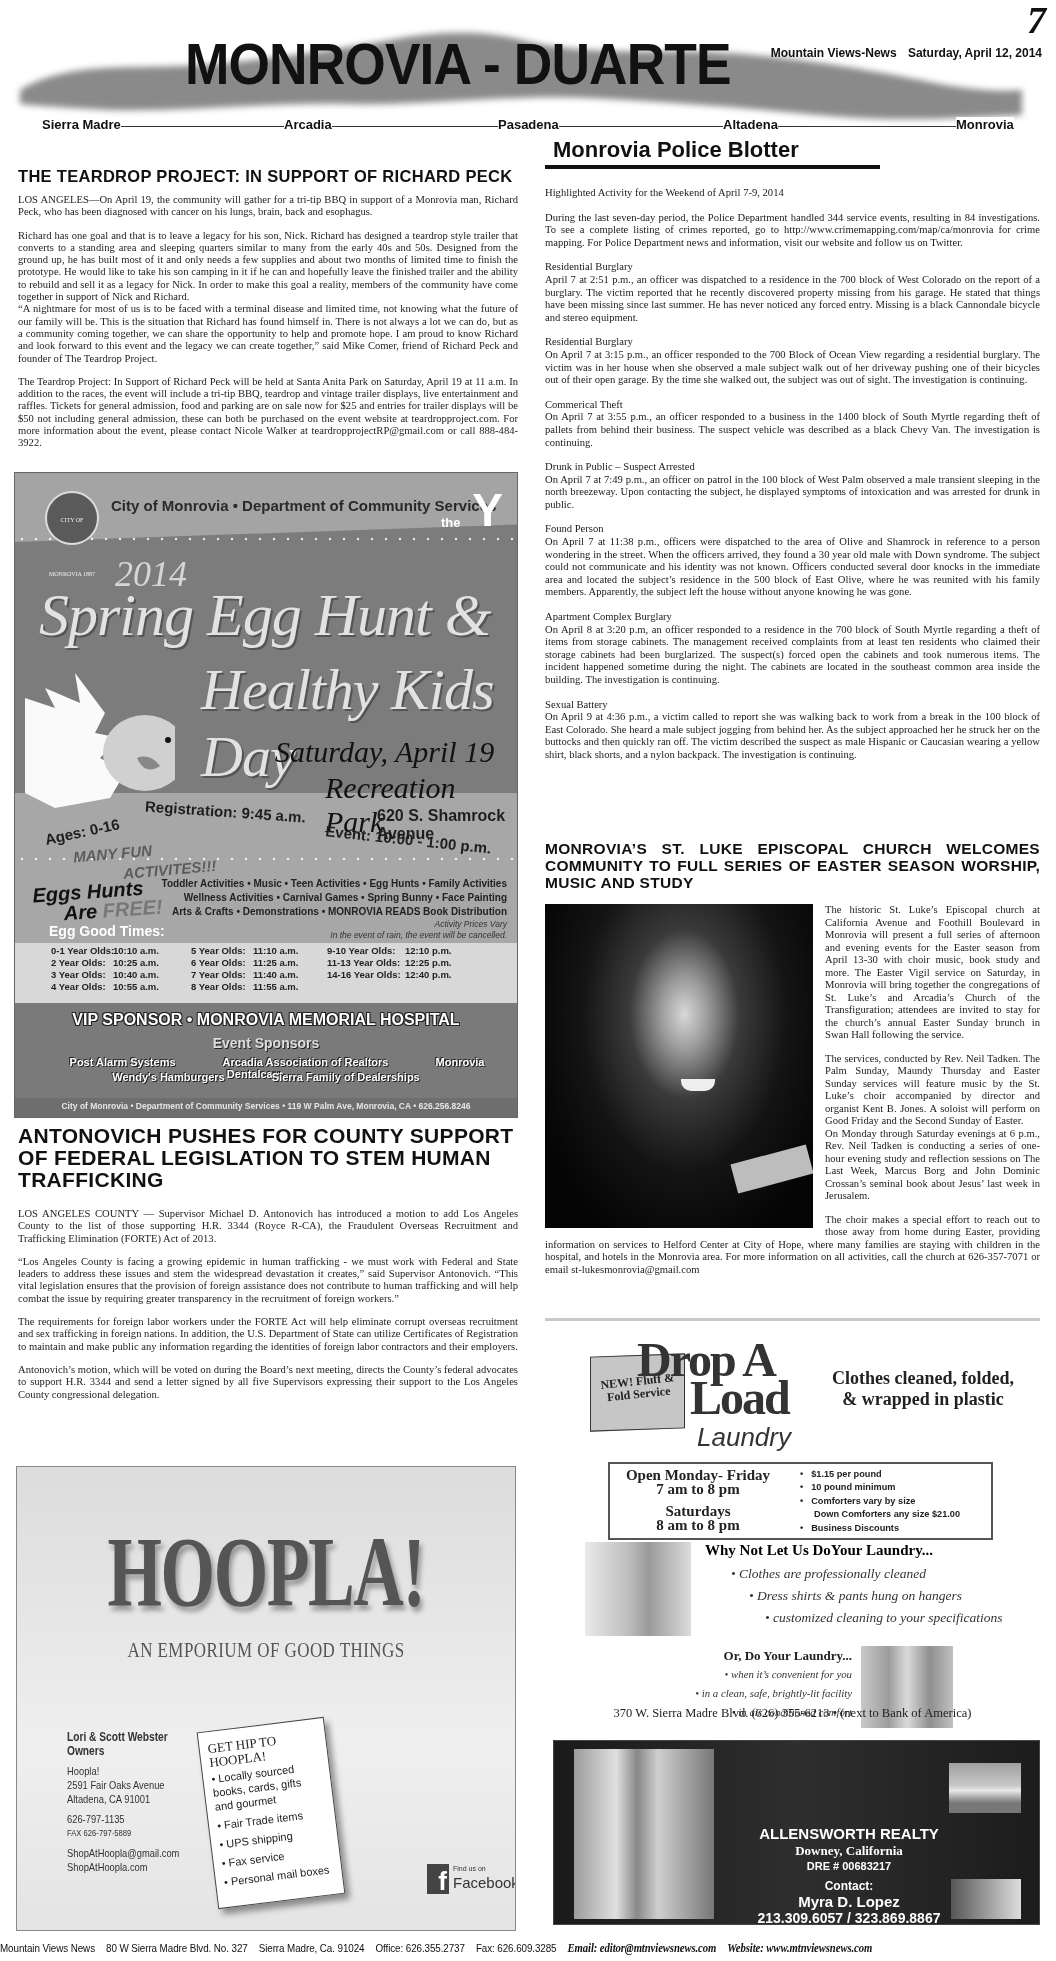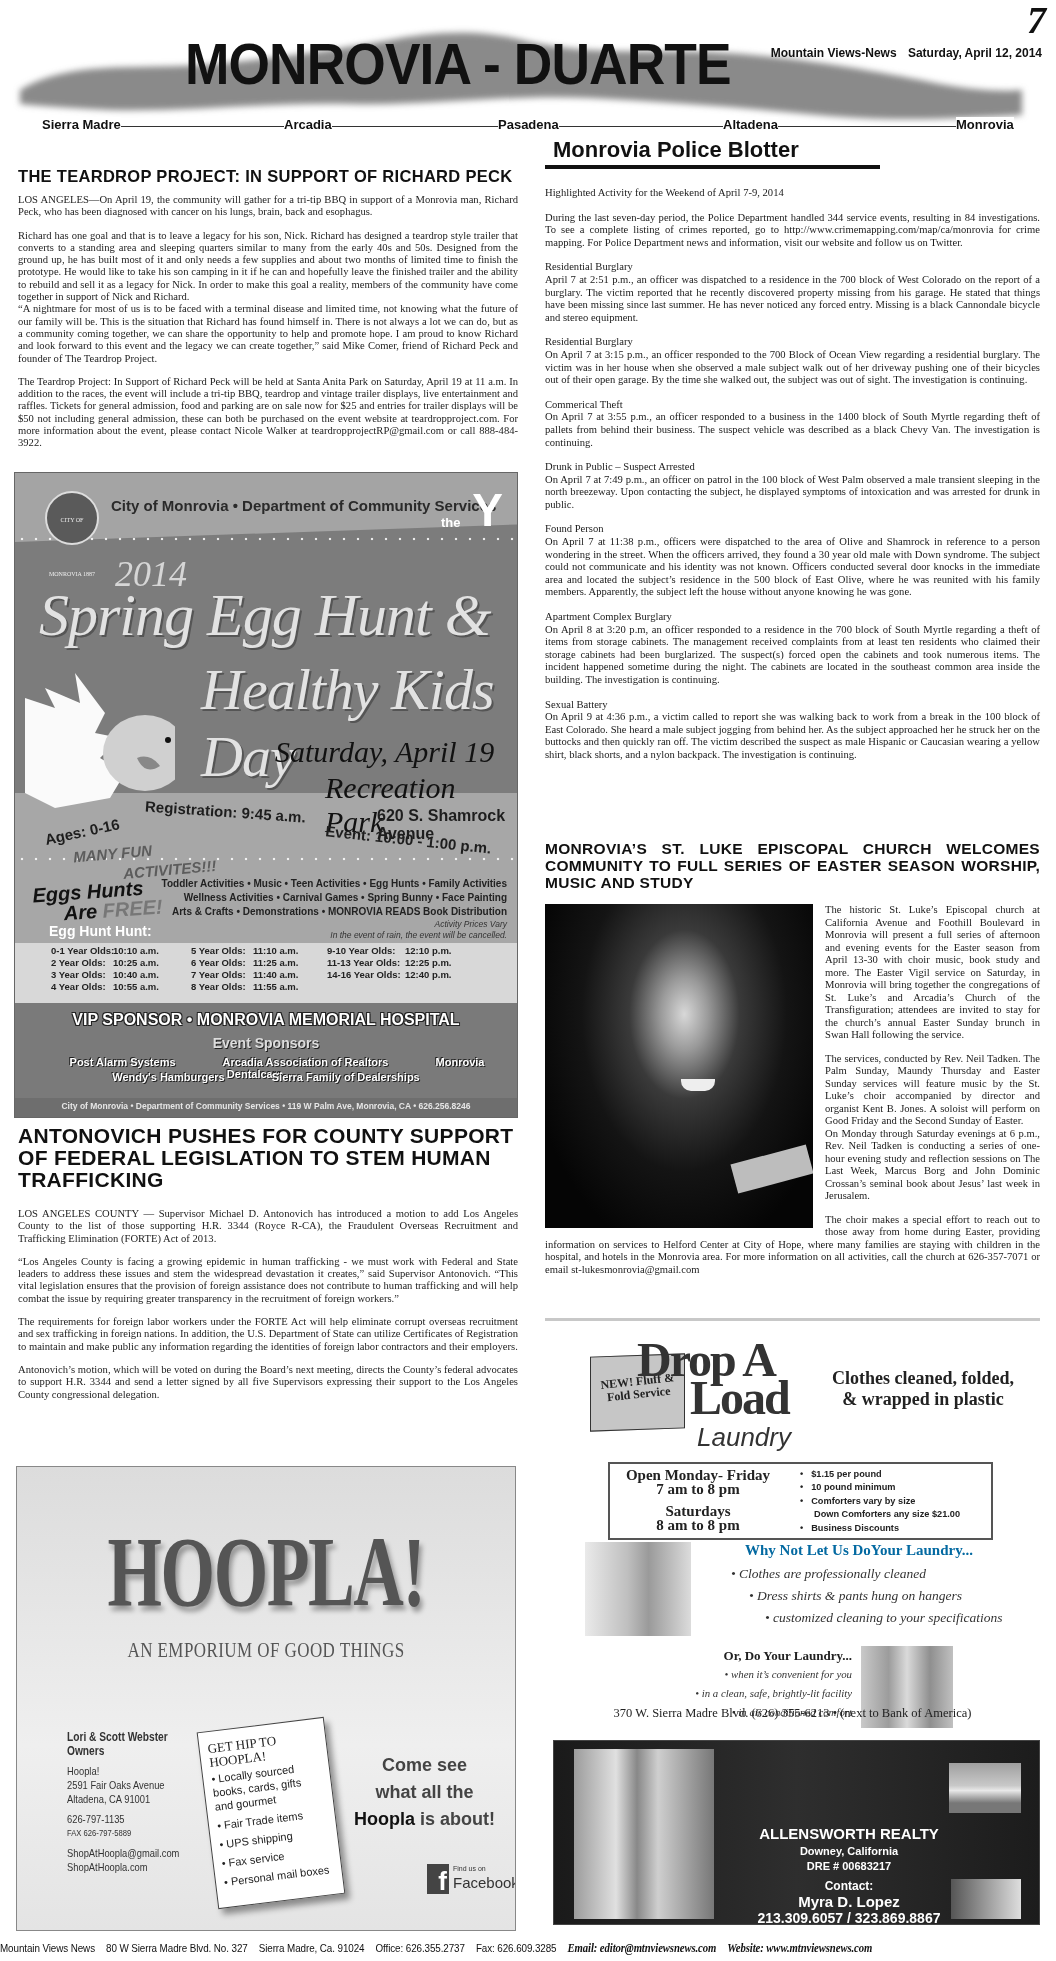--- a/index.html
+++ b/index.html
@@ -151,37 +151,37 @@
     font-weight: bold; font-size: 18px; line-height: 21px; color: #222; }
   .laundry .hours { position: absolute; left: 63px; top: 132px; width: 385px; height: 78px; border: 2px solid #555; }
   .laundry .hours .left { position: absolute; left: 8px; top: 4px; width: 160px; text-align: center; font-family: "Liberation Serif", serif;
     font-weight: bold; font-size: 15px; line-height: 14px; color: #222; }
   .laundry .hours .left .g { height: 8px; }
   .laundry .hours ul { position: absolute; left: 190px; top: 4px; list-style: none; font-family: "Liberation Sans", sans-serif; font-weight: bold;
     font-size: 9.2px; line-height: 13.4px; color: #222; }
   .laundry .hours ul li::before { content: "\2022"; margin-right: 8px; }
   .laundry .hours ul li.sub::before { content: ""; margin-right: 14px; }
   .laundry .woman { position: absolute; left: 40px; top: 212px; width: 106px; height: 94px; background: linear-gradient(90deg, #eaeaea, #bfbfbf 40%, #9a9a9a 60%, #dcdcdc); }
-  .laundry .why { position: absolute; left: 160px; top: 212px; font-family: "Liberation Serif", serif; font-weight: bold; font-size: 15px; color: #0369a1; margin-left: 40px; }
+  .laundry .why { position: absolute; left: 160px; top: 212px; font-family: "Liberation Serif", serif; font-weight: bold; font-size: 15px; color: #000000; }
   .laundry .wi { position: absolute; font-family: "Liberation Serif", serif; font-style: italic; font-size: 13.5px; color: #333; white-space: nowrap; }
   .laundry .or { position: absolute; right: 188px; top: 318px; font-family: "Liberation Serif", serif; font-weight: bold; font-size: 13px; color: #222; }
   .laundry .oi { position: absolute; right: 188px; font-family: "Liberation Serif", serif; font-style: italic; font-size: 10.8px; color: #333; white-space: nowrap; }
   .laundry .washers { position: absolute; left: 316px; top: 316px; width: 92px; height: 82px; background: linear-gradient(90deg, #c9c9c9, #9c9c9c 30%, #dadada 50%, #8f8f8f 75%, #c0c0c0); }
   .laundry-addr { position: absolute; left: 545px; top: 1733px; width: 495px; text-align: center; font-family: "Liberation Serif", serif; font-size: 12.5px; color: #222; }
 
   
   .coldwell { position: absolute; left: 553px; top: 1740px; width: 487px; height: 185px; background: linear-gradient(90deg, #1a1a1a, #2e2e2e 50%, #1c1c1c);
     border: 1px solid #444; overflow: hidden; font-family: "Liberation Sans", sans-serif; }
   .coldwell .door { position: absolute; left: 20px; top: 8px; width: 140px; height: 170px; background: linear-gradient(90deg, #9c9c9c, #e0e0e0 30%, #888 45%, #cfcfcf 60%, #777); }
   .coldwell .logo { position: absolute; left: 219px; top: 8px; width: 153px; height: 72px; border: 3px solid #eee; background: #2a2a2a; text-align: center;
     color: #fff; font-weight: 900; font-size: 21px; line-height: 22px; padding-top: 12px; letter-spacing: 1px; }
   .coldwell .cb { display: inline-block; width: 16px; height: 16px; border: 2px solid #fff; font-size: 10px; line-height: 12px; vertical-align: middle; margin-left: 4px; }
   .coldwell .center { position: absolute; left: 170px; top: 84px; width: 250px; text-align: center; color: #fff; font-weight: bold; }
   .coldwell .center .l1 { font-size: 15px; line-height: 18px; }
-  .coldwell .center .l2 { font-size: 11px; line-height: 16px; }
+  .coldwell .center .l2 { font-size: 13px; line-height: 16px; font-family: Liberation Serif, serif; }
   .coldwell .center .l3 { font-size: 11px; line-height: 14px; margin-bottom: 6px; }
   .coldwell .center .l4 { font-size: 12px; line-height: 14px; }
   .coldwell .center .l5 { font-size: 15px; line-height: 17px; }
   .coldwell .center .l6 { font-size: 14px; line-height: 16px; }
   .coldwell .house1 { position: absolute; right: 18px; top: 22px; width: 72px; height: 50px; background: linear-gradient(#9f9f9f 0%, #c8c8c8 45%, #e8e8e8 55%, #777 80%); }
   .coldwell .house2 { position: absolute; right: 18px; top: 138px; width: 70px; height: 40px; background: linear-gradient(90deg, #555, #9a9a9a 50%, #dedede); }
 
   
   .footer { position: absolute; left: 0; top: 1942px; width: 1056px; height: 19px; font-family: "Liberation Sans", sans-serif; font-size: 10.6px;
     color: #111; white-space: nowrap; transform: scaleX(0.93); transform-origin: left; letter-spacing: -0.1px; }
@@ -268,21 +268,21 @@
     <div style="padding-left:30px"><span>Are</span> <span class="free">FREE!</span></div>
   </div>
   <div class="acts">
     <div>Toddler Activities • Music • Teen Activities • Egg Hunts • Family Activities</div>
     <div>Wellness Activities • Carnival Games • Spring Bunny • Face Painting</div>
     <div>Arts &amp; Crafts • Demonstrations • MONROVIA READS Book Distribution</div>
     <div class="note">Activity Prices Vary</div>
     <div class="note">In the event of rain, the event will be cancelled.</div>
   </div>
 
-  <div class="times-title">Egg Hunt Hunt:</div>
+  <div class="times-title">Egg Good Times:</div>
   <div class="times">
     <div class="tcol" style="left:0">
       <div><span class="a">0-1 Year Olds:</span><span>10:10 a.m.</span></div>
       <div><span class="a">2 Year Olds:</span><span>10:25 a.m.</span></div>
       <div><span class="a">3 Year Olds:</span><span>10:40 a.m.</span></div>
       <div><span class="a">4 Year Olds:</span><span>10:55 a.m.</span></div>
     </div>
     <div class="tcol" style="left:140px">
       <div><span class="a">5 Year Olds:</span><span>11:10 a.m.</span></div>
       <div><span class="a">6 Year Olds:</span><span>11:25 a.m.</span></div>
@@ -338,25 +338,20 @@
     <div>ShopAtHoopla.com</div>
   </div>
   <div class="card">
     <div class="ct">GET HIP TO HOOPLA!</div>
     <div>• Locally sourced books, cards, gifts and gourmet</div>
     <div>• Fair Trade items</div>
     <div>• UPS shipping</div>
     <div>• Fax service</div>
     <div>• Personal mail boxes</div>
   </div>
-  <div class="come">
-    <div>Come see</div>
-    <div>what all the</div>
-    <div><span class="b">Hoopla</span><span> is about!</span></div>
-  </div>
   <div class="fb">
     <div class="f">f</div>
     <div class="small">Find us on</div>
     <div class="big">Facebook</div>
   </div>
 </section>
 
 <article class="col-right">
   <h2 class="h-police">Monrovia Police Blotter</h2>
   <div class="rule-thick"></div>

